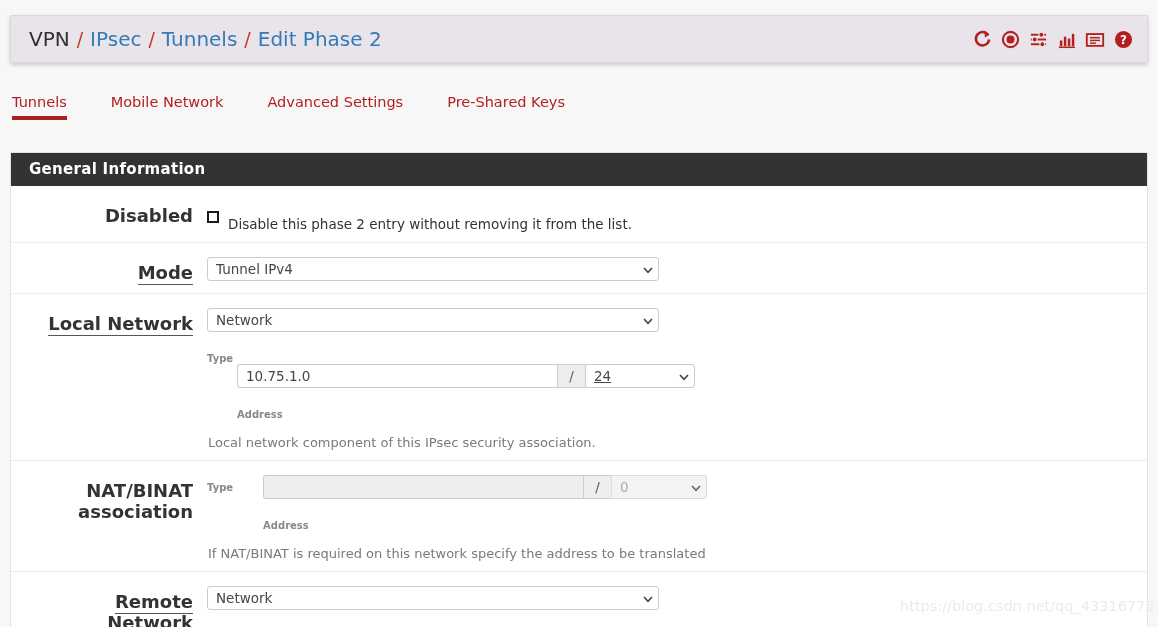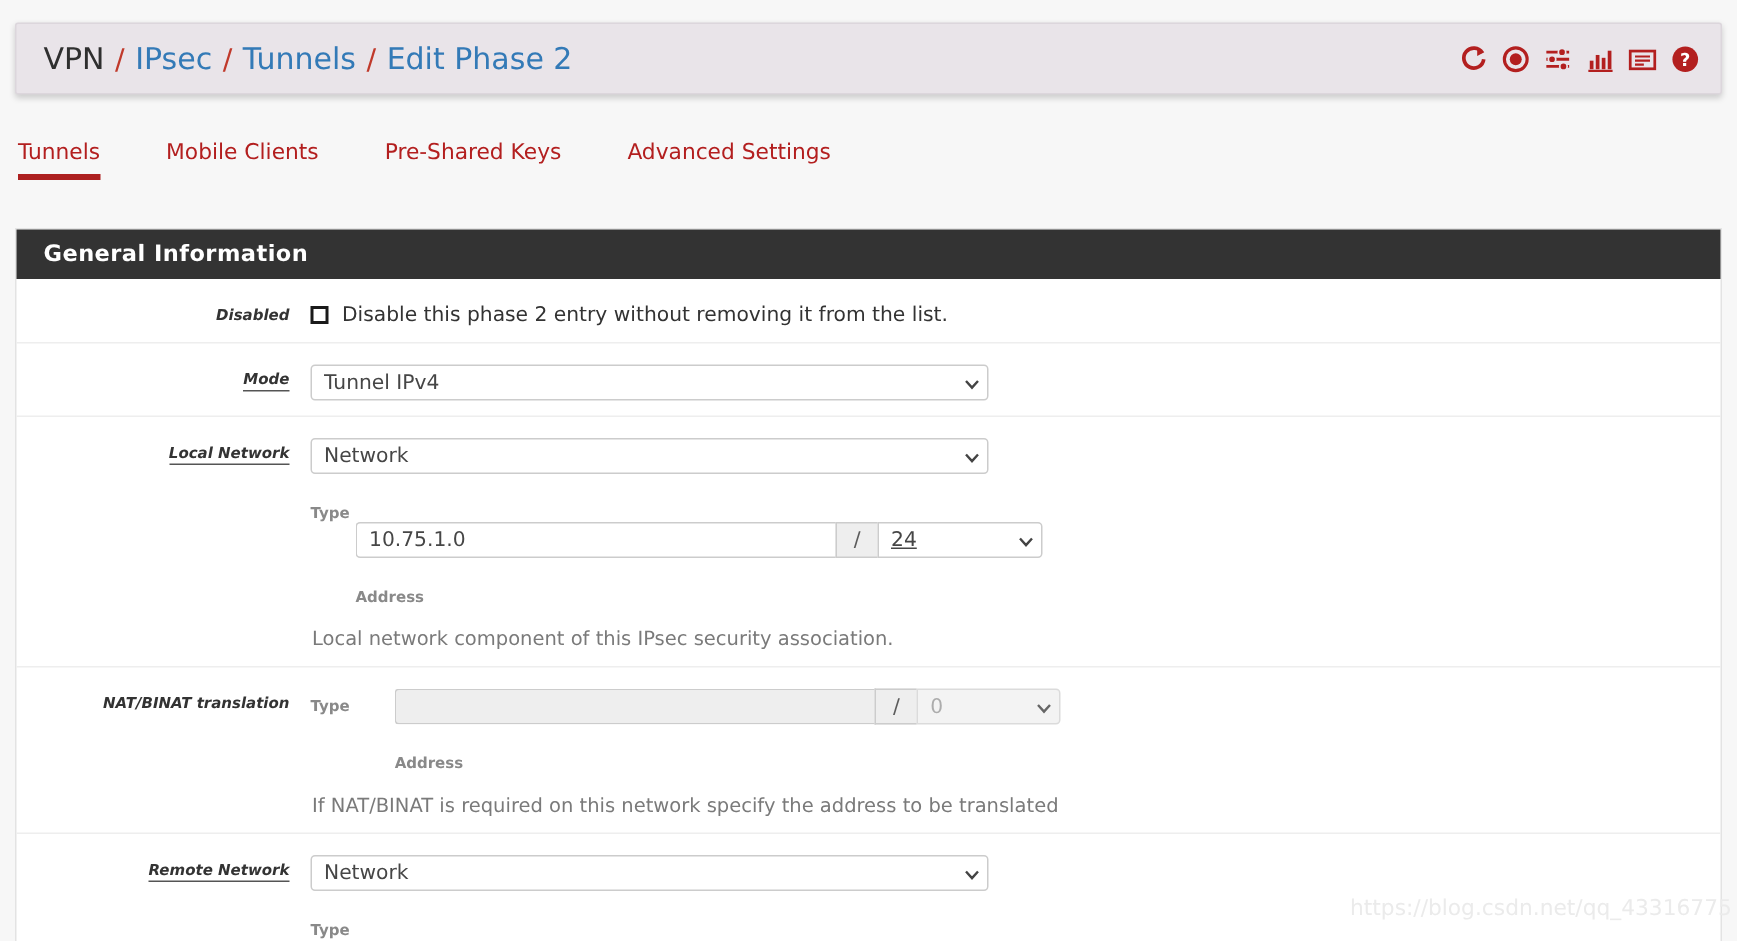--- a/index.html
+++ b/index.html
@@ -90,24 +90,23 @@
     min-height: 40px;
   }
   .form-row:last-child { border-bottom: none; }
 
   .col-label {
     width: 196px;
     flex: 0 0 196px;
     text-align: right;
     padding-right: 14px;
     padding-top: 5px;
-    font-size: 10px;
+    font-size: 18px;
     font-weight: bold;
     color: #333333;
-    font-style: italic;
   }
   .col-label .helpline { border-bottom: 1px solid #555; padding-bottom: 1px; margin-left: 20px; }
 
   .col-fields {
     flex: 1 1 auto;
     display: flex;
     flex-wrap: wrap;
     align-items: flex-start;
     padding-right: 16px;
   }
@@ -173,21 +172,21 @@
 
   
   .cb-line { display: flex; align-items: center; gap: 9px; padding-top: 2px; }
   .cbox {
     width: 12px; height: 12px;
     border: 2px solid #1a1a1a;
     background: #ffffff;
     display: inline-block;
     cursor: pointer;
   }
-  .cb-text { font-size: 13.5px; color: #333333; font-weight: normal; }
+  .cb-text { font-size: 13.5px; color: #333333; font-weight: normal; margin-top: 14px; }
 
   .right-col { margin-left: 30px; }
 
   
   .watermark {
     position: absolute;
     left: 900px; top: 598px;
     font-size: 14.5px;
     color: #ebebeb;
     white-space: nowrap;
@@ -252,23 +251,23 @@
       <svg width="19" height="19" viewBox="0 0 20 20">
         <circle cx="10" cy="10" r="9" fill="#b31f1f"></circle>
         <text x="10" y="14.6" text-anchor="middle" font-size="12.5" font-weight="bold" fill="#ffffff" font-family="DejaVu Sans, sans-serif">?</text>
       </svg>
     </span>
   </div>
 </div>
 
 <div class="tabs">
   <div class="tab active">Tunnels</div>
-  <div class="tab">Mobile Clients</div>
+  <div class="tab">Mobile Network</div>
+  <div class="tab">Advanced Settings</div>
   <div class="tab">Pre-Shared Keys</div>
-  <div class="tab">Advanced Settings</div>
 </div>
 
 <div class="panel">
   <div class="panel-heading">General Information</div>
   <div class="panel-body">
 
     <div class="form-row">
       <div class="col-label">Disabled</div>
       <div class="col-fields">
         <div class="cb-line">
@@ -331,21 +330,21 @@
             </span>
           </div>
           <span class="help-text">Address</span>
         </div>
 
         <div class="row-note">Local network component of this IPsec security association.</div>
       </div>
     </div>
 
     <div class="form-row">
-      <div class="col-label">NAT/BINAT translation</div>
+      <div class="col-label">NAT/BINAT association</div>
       <div class="col-fields">
         <div class="field-block">
           <span class="help-text">Type</span>
         </div>
 
         <div class="field-block right-col">
           <div class="addr-group">
             <input class="ctl addr-input disabled-ctl" type="text" disabled="" value="" style="">
             <span class="slash">/</span>
             <span class="select-wrap mask-wrap-nat">

